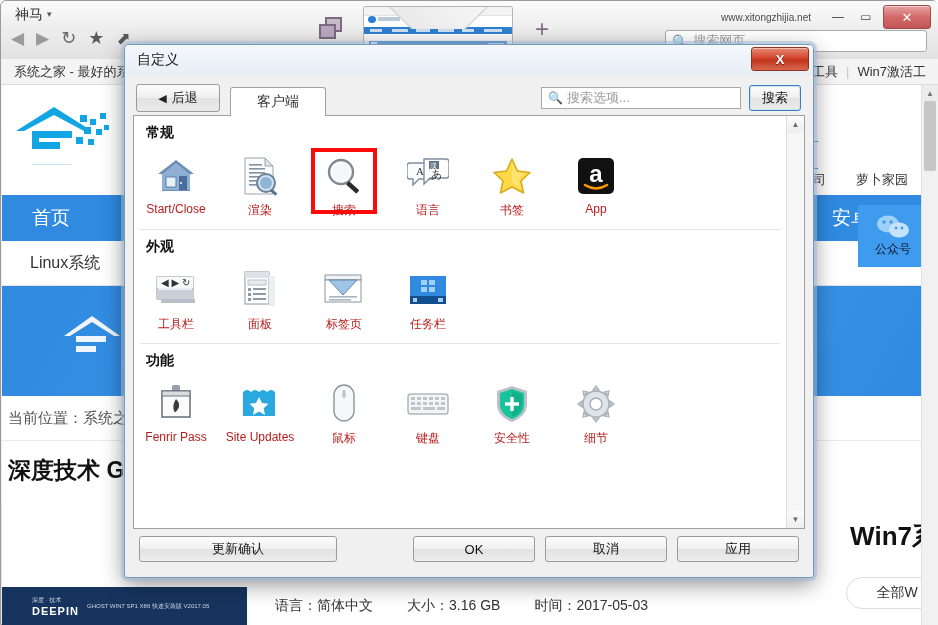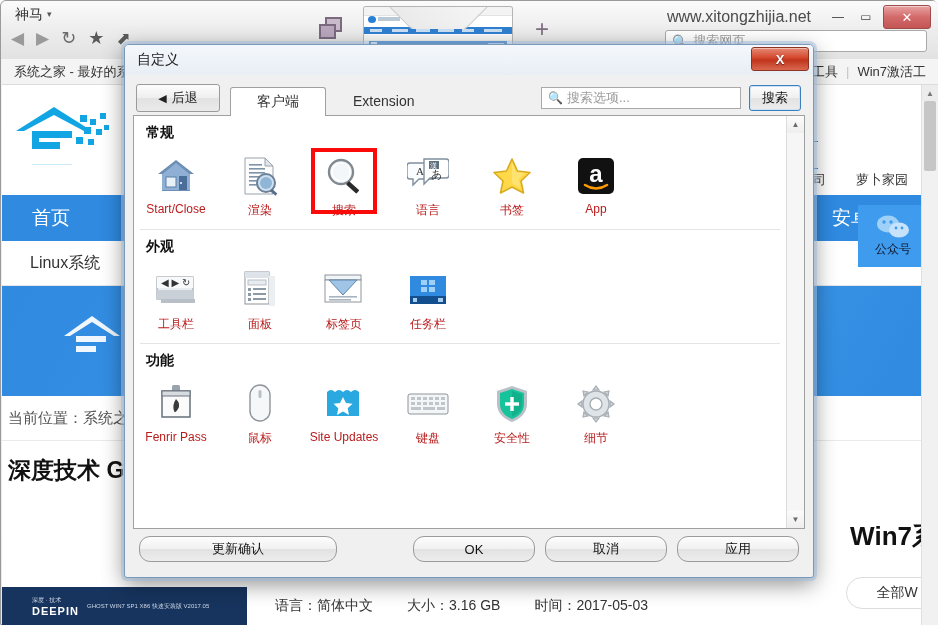--- a/index.html
+++ b/index.html
@@ -32,21 +32,21 @@
   .navbtns { position: absolute; left: 10px; top: 26px; display: flex; align-items: center; gap: 12px;}
   .navbtns span { color:#9a9a9a; }
   .nav-back, .nav-fwd { font-size: 17px; }
   .nav-reload { font-size: 18px; color:#6a6a6a !important; }
   .nav-star { font-size: 18px; color:#5a5a5a !important; }
   .nav-share { font-size: 17px; color:#5a5a5a !important; }
 
   .win-controls {
     position: absolute; right: 8px; top: 4px; display: flex; align-items: center; gap: 6px;
   }
-  .url-label { font-size: 16px; color: #4b4b4b; margin-right: 10px; }
+  .url-label { font-size: 10px; color: #4b4b4b; margin-right: 10px; }
   .wc { width: 22px; height: 20px; display:flex; align-items:center; justify-content:center; font-size:12px; color:#444;}
   .wc-close {
     width: 46px; height: 22px;
     background: linear-gradient(180deg,#e9a3a3 0%,#d36a6a 50%,#c35555 100%);
     border: 1px solid #9e4b4b; border-radius: 3px;
     color: #fff; font-size: 13px; display:flex; align-items:center; justify-content:center;
     box-shadow: inset 0 1px 0 rgba(255,255,255,.5);
   }
 
   
@@ -292,21 +292,21 @@
     border: 4px solid #fb0a0a; box-sizing:border-box;
   }
   .sec-divider { height: 1px; background: #e4e4e4; margin: 2px 6px 0 6px; }
 
   .footer {
     height: 40px; display:flex; align-items:center; padding: 0 6px; box-sizing:border-box;
   }
   .fbtn {
     height: 24px; font-size: 13px; color:#111;
     background: linear-gradient(180deg,#fdfdfd 0%,#f1f1f1 48%,#e2e2e2 52%,#ededed 100%);
-    border: 1px solid #9b9b9b; border-radius: 11px;
+    border: 1px solid #9b9b9b; border-radius: 3px;
     display:flex; align-items:center; justify-content:center;
   }
   .fbtn.wide { width: 196px; }
   .fbtn.norm { width: 120px; margin-left: 10px; }
   .footer-spacer { flex: 1; }
 
   
   svg { display:block; }
 </style>
 </head>
@@ -492,21 +492,20 @@
 
     <div class="dlg-body">
 
       <div class="toolrow">
         <div class="btn-back">
           <span class="tri">◀</span>
           <span>后退</span>
         </div>
         <div class="tabs">
           <div class="dtab active">客户端</div>
-          <div class="dtab">Extension</div>
         </div>
         <div class="search-opts">
           <div class="field">
             <span class="mag">🔍</span>
             <span class="ph">搜索选项...</span>
           </div>
           <div class="btn-search">搜索</div>
         </div>
       </div>
 
@@ -685,37 +684,37 @@
                     <rect x="3" y="7" width="28" height="26" fill="#fbfbfb" stroke="#6f7780" stroke-width="1.6"></rect>
                     <rect x="3" y="7" width="28" height="5" fill="#d7dce1" stroke="#6f7780"></rect>
                     <path d="M17 15 q5 5 2 10 q-3 5 -4 2 q-2 -6 2 -12 z" fill="#3a3a3a"></path>
                   </svg>
                 </div>
                 <div class="lbl">Fenrir Pass</div>
               </div>
 
               <div class="item-cell">
                 <div class="glyph">
-                  <svg width="26" height="42" viewBox="0 0 26 42">
-                    <rect x="3" y="2" width="20" height="36" rx="10" fill="#f6f7f8" stroke="#8d949b" stroke-width="1.4"></rect>
-                    <rect x="11.5" y="7" width="3" height="8" rx="1.5" fill="#b9c0c7"></rect>
-                  </svg>
-                </div>
-                <div class="lbl">鼠标</div>
-              </div>
-
-              <div class="item-cell">
-                <div class="glyph">
                   <svg width="40" height="36" viewBox="0 0 40 36">
                     <path d="M3 6 q4 -4 8 0 q4 -4 8 0 q4 -4 8 0 q4 -4 8 0 v24 h-32 z" fill="#2aa8e0"></path>
                     <rect x="3" y="8" width="32" height="22" fill="#2aa8e0"></rect>
                     <path d="M19 11 L22 17 L28.5 17.8 L23.7 22.3 L25 29 L19 25.6 L13 29 L14.3 22.3 L9.5 17.8 L16 17 Z" fill="#ffffff"></path>
                   </svg>
                 </div>
                 <div class="lbl">Site Updates</div>
+              </div>
+
+              <div class="item-cell">
+                <div class="glyph">
+                  <svg width="26" height="42" viewBox="0 0 26 42">
+                    <rect x="3" y="2" width="20" height="36" rx="10" fill="#f6f7f8" stroke="#8d949b" stroke-width="1.4"></rect>
+                    <rect x="11.5" y="7" width="3" height="8" rx="1.5" fill="#b9c0c7"></rect>
+                  </svg>
+                </div>
+                <div class="lbl">鼠标</div>
               </div>
 
               <div class="item-cell">
                 <div class="glyph">
                   <svg width="44" height="28" viewBox="0 0 44 28">
                     <rect x="2" y="4" width="40" height="20" rx="2" fill="#f4f5f6" stroke="#8d949b"></rect>
                     <g fill="#bfc5cb">
                       <rect x="5" y="7" width="4" height="3"></rect>
                         <rect x="11" y="7" width="4" height="3"></rect>
                         <rect x="17" y="7" width="4" height="3"></rect>

